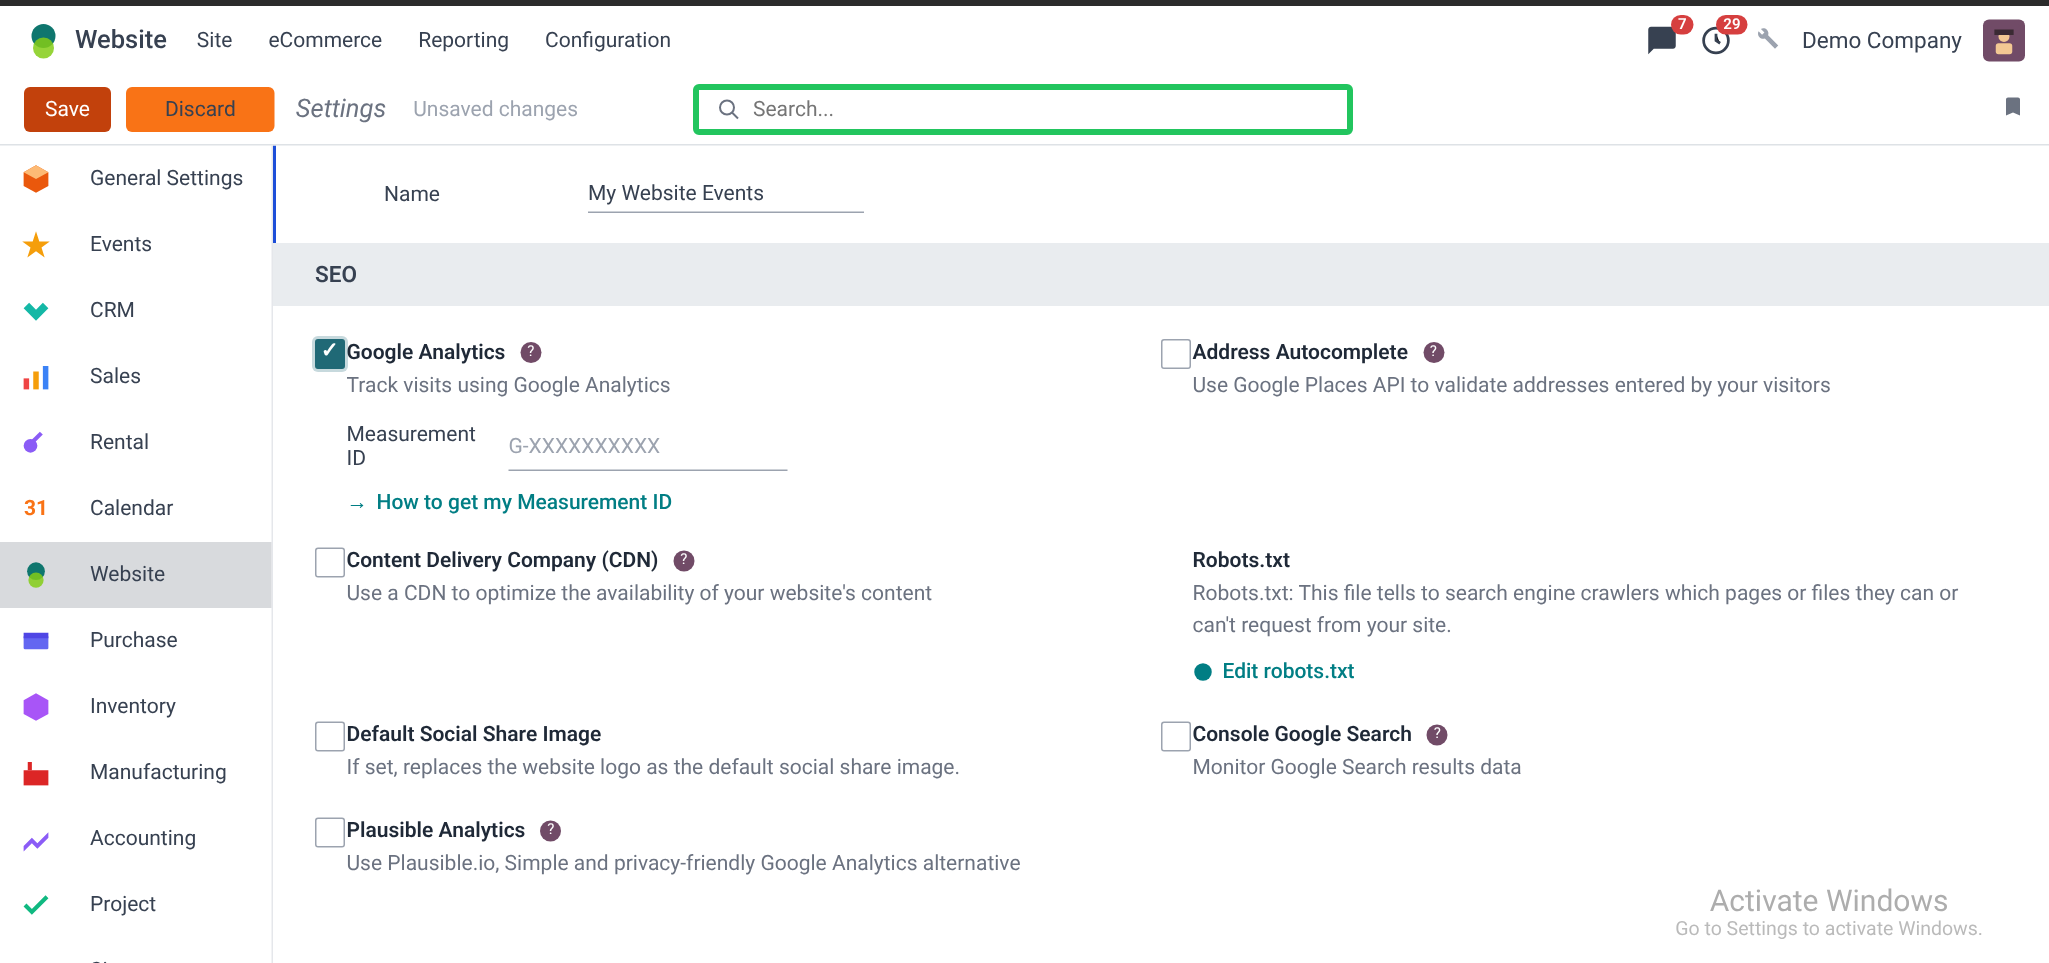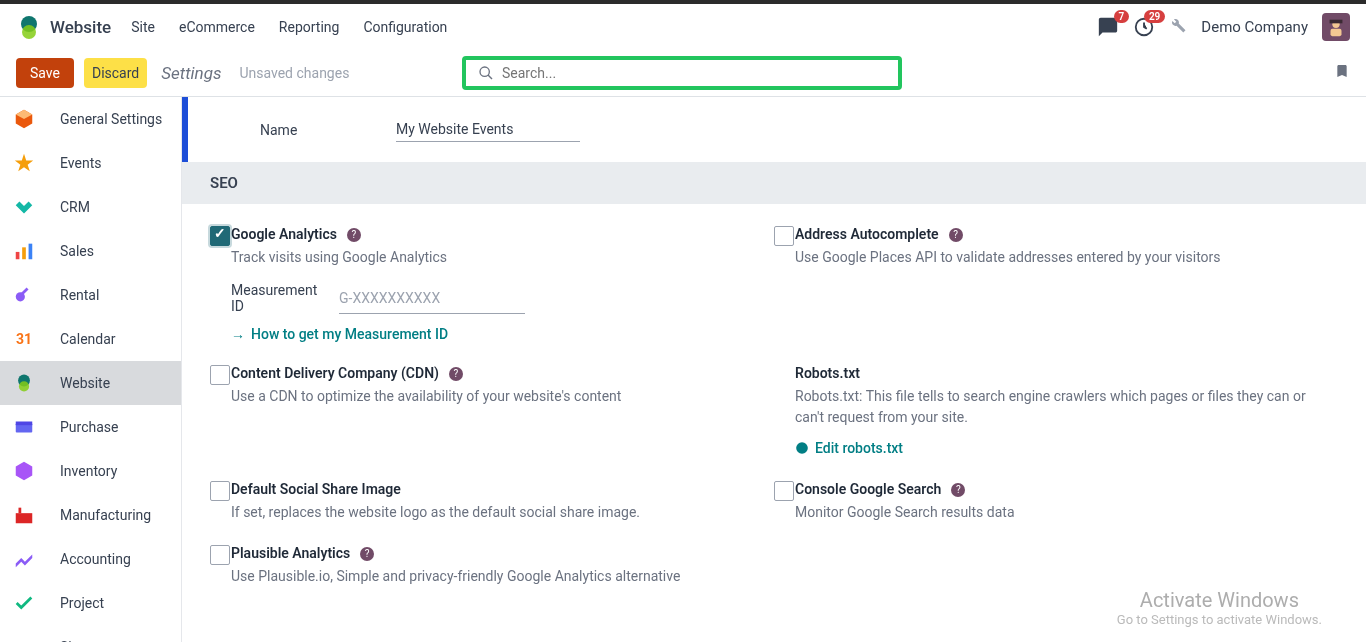--- a/index.html
+++ b/index.html
@@ -9,39 +9,39 @@
 .logo { width: 26px; height: 26px; margin-right: 8px; }
 .app-name { font-size: 17px; font-weight: 500; color: #374151; margin-right: 20px; }
 .nav-link { color: #374151; font-size: 14px; margin-right: 24px; cursor: pointer; }
 .nav-right { margin-left: auto; display: flex; align-items: center; gap: 14px; }
 .icon-badge { position: relative; display: inline-flex; }
 .badge { position: absolute; top: -6px; right: -10px; background: #d63f3f; color: #fff; border-radius: 10px; font-size: 10px; padding: 1px 5px; font-weight: 600; }
 .company { font-size: 15px; color: #374151; }
 .avatar { width: 28px; height: 28px; border-radius: 4px; background: #714b67; display: flex; align-items: center; justify-content: center; }
 .ctrl-row { display: flex; align-items: center; height: 46px; padding: 0 16px; gap: 10px; position: relative; }
 .btn-save { background: #c2410c; color: #fff; border: none; padding: 7px 14px; border-radius: 4px; font-size: 14px; cursor: pointer; }
-.btn-discard { background: #fde047; color: #374151; border: none; padding: 7px 8px; border-radius: 4px; font-size: 14px; cursor: pointer; }
+.btn-discard { background: #f97316; color: #374151; border: none; padding: 7px 26px; border-radius: 4px; font-size: 14px; cursor: pointer; }
 .breadcrumb { font-size: 17px; color: #6b7280; margin-left: 4px; font-style: italic; }
 .unsaved { font-size: 14px; color: #9ca3af; margin-left: 8px; }
 .search-wrap { position: absolute; left: 462px; }
 .search { width: 440px; height: 34px; border: 4px solid #22c55e; border-radius: 4px; display: flex; align-items: center; padding: 0 12px; }
 .search input { border: none; outline: none; flex: 1; font-size: 14px; color: #374151; margin-left: 8px; }
 .bookmark { margin-left: auto; color: #6b7280; }
 .divider { height: 1px; background: #dee2e6; }
 .body-row { display: flex; height: 546px; }
 .sidebar { width: 182px; overflow-y: auto; scrollbar-width: thin; border-right: 1px solid #e5e7eb; }
 .sidebar::-webkit-scrollbar { width: 10px; }
 .sidebar::-webkit-scrollbar-thumb { background: #c0c0c0; }
 .sb-item { display: flex; align-items: center; padding: 10px 12px; font-size: 14px; color: #374151; cursor: pointer; gap: 24px; }
 .sb-item.active { background: #d8dadd; }
 .sb-icon { width: 24px; height: 24px; display: flex; align-items: center; justify-content: center; font-size: 16px; }
 .content { flex: 1; overflow-y: auto; position: relative; }
 .content::-webkit-scrollbar { width: 12px; }
 .content::-webkit-scrollbar-thumb { background: #c0c0c0; }
-.name-row { display: flex; align-items: center; padding: 20px 0 20px 72px; border-left: 6px solid #1d4ed8; margin-left: 0; }
+.name-row { display: flex; align-items: center; padding: 20px 0 20px 72px; border-left: 2px solid #1d4ed8; margin-left: 0; }
 .name-label { width: 108px; font-size: 14px; color: #374151; }
 .name-input { border: none; border-bottom: 1px solid #9ca3af; font-size: 14px; padding: 4px 0; width: 184px; outline: none; color: #374151; margin-left: 28px; }
 .section-hdr { background: #e9ecef; padding: 12px 28px; font-weight: 600; font-size: 15px; color: #374151; }
 .settings-grid { display: flex; flex-wrap: wrap; padding: 0 28px; }
 .setting { display: flex; width: 50%; padding: 20px 8px 0 0; gap: 1px; }
 .chk { width: 20px; height: 20px; flex-shrink: 0; border: 1px solid #9ca3af; border-radius: 2px; position: relative; cursor: pointer; margin-top: 2px; }
 .chk.checked { background: #206976; border-color: #206976; box-shadow: 0 0 0 2px rgba(32,105,118,0.25); }
 .chk.checked::after { content: '✓'; color: #fff; position: absolute; left: 3px; top: -2px; font-size: 14px; font-weight: bold; }
 .setting-body { flex: 1; }
 .setting-title { font-size: 14px; font-weight: 600; color: #1f2937; display: inline; }

